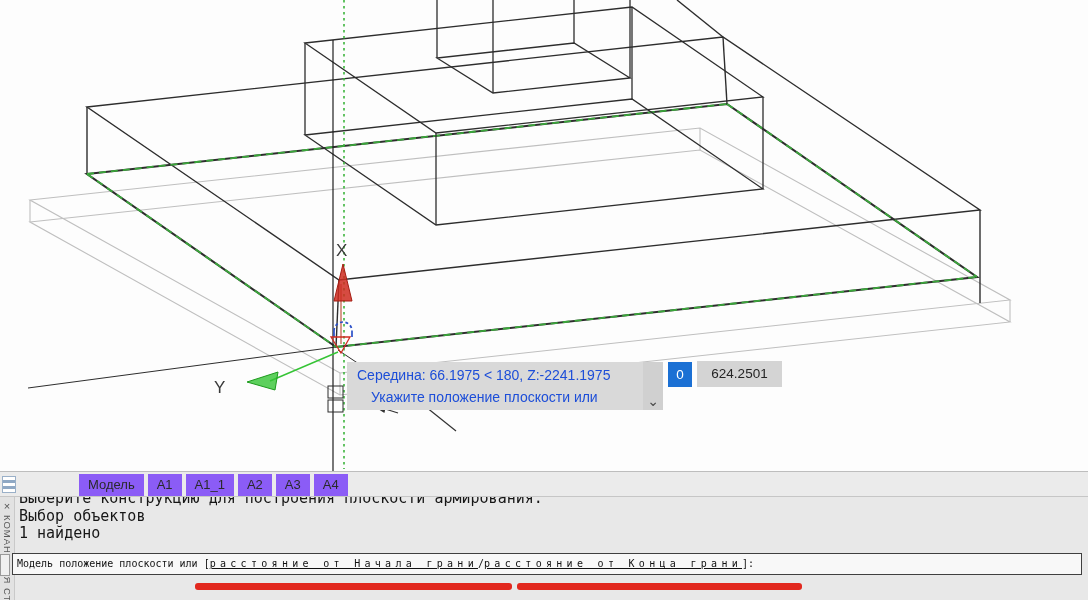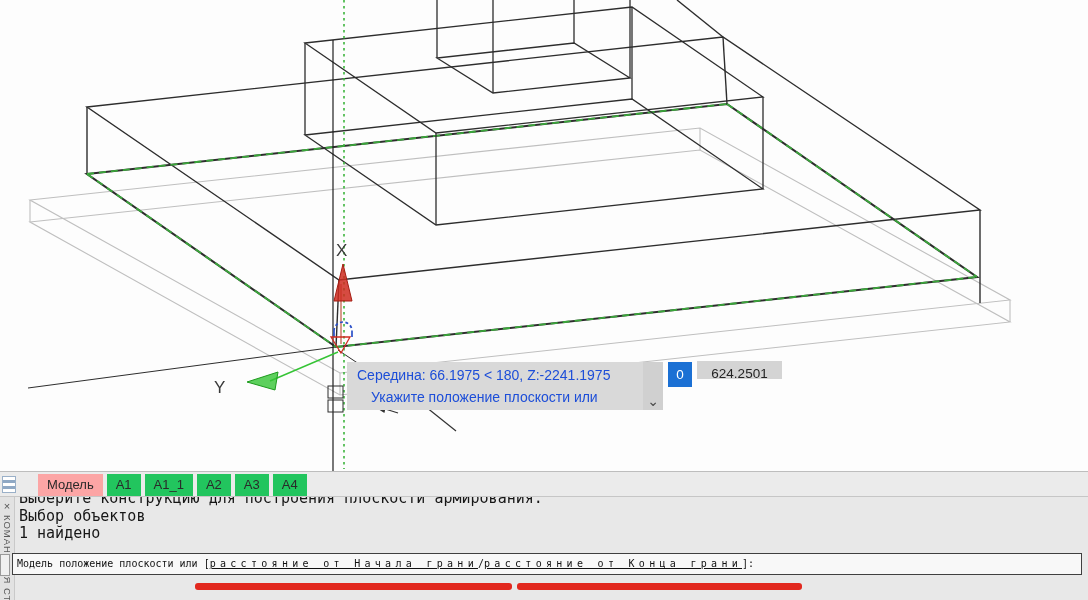--- a/index.html
+++ b/index.html
@@ -12,33 +12,33 @@
 
   
   .tooltip{position:absolute;left:347px;top:362px;width:296px;height:48px;
            background:#d9d9d9;color:#1d4ed8;font-size:14px;line-height:22px;}
   .tooltip .l1{padding:2px 0 0 10px;white-space:nowrap;}
   .tooltip .l2{padding-left:24px;white-space:nowrap;}
   .tt-chevron{position:absolute;left:643px;top:362px;width:20px;height:48px;background:#d0d0d0;
               color:#4a4a4a;font-size:14px;text-align:center;line-height:78px;cursor:pointer;}
   .tt-blue{position:absolute;left:668px;top:362px;width:24px;height:25px;background:#1b70d4;
            color:#fff;font-size:13.5px;text-align:center;line-height:25px;}
-  .tt-val{position:absolute;left:697px;top:361px;width:85px;height:18px;background:#d4d4d4;
+  .tt-val{position:absolute;left:697px;top:361px;width:85px;height:26px;background:#d4d4d4;
           color:#242424;font-size:13.5px;text-align:center;line-height:26px;}
 
   
   .tabbar{position:absolute;left:0;top:471px;width:1088px;height:26px;background:#ebebeb;
           border-top:1px solid #bdbdbd;border-bottom:1px solid #c6c6c6;box-sizing:border-box;}
   .layout-icon{position:absolute;left:2px;top:4px;width:14px;height:17px;background:
       repeating-linear-gradient(180deg,#ffffff 0 3px,#8fa8c4 3px 6px);
       border:1px solid #9ab0c8;box-sizing:border-box;}
   .tabs{position:absolute;left:38px;top:2px;height:22px;display:flex;gap:4px;}
-  .tab{height:22px;padding:0 9px;background:#22c55e;color:#2a2a2a;font-size:13px;
+  .tab{height:22px;padding:0 9px;background:#8b5cf6;color:#2a2a2a;font-size:13px;
        line-height:22px;white-space:nowrap;cursor:pointer;}
-  .tab.active{background:#fca5a5;}
+  .tab.active{background:#8b5cf6;margin-left:41px;}
 
   
   .cmdpanel{position:absolute;left:0;top:497px;width:1088px;height:103px;background:#e8e8e8;}
   .cmdstrip{position:absolute;left:0;top:0;width:15px;height:103px;background:#e2e2e2;
             border-right:1px solid #c9c9c9;box-sizing:border-box;color:#555;overflow:hidden;}
   .cmdstrip .close{font-size:11px;line-height:10px;text-align:center;padding-top:4px;cursor:pointer;}
   .cmdstrip .vtitle{writing-mode:vertical-rl;font-size:9.5px;letter-spacing:1px;margin:4px auto 0 auto;
                     white-space:nowrap;color:#5a5a5a;}
   .cmdhistory{position:absolute;left:19px;top:0;width:1060px;height:53px;overflow:hidden;
               font-family:"DejaVu Sans Mono",monospace;font-size:15px;line-height:17.5px;color:#161616;

